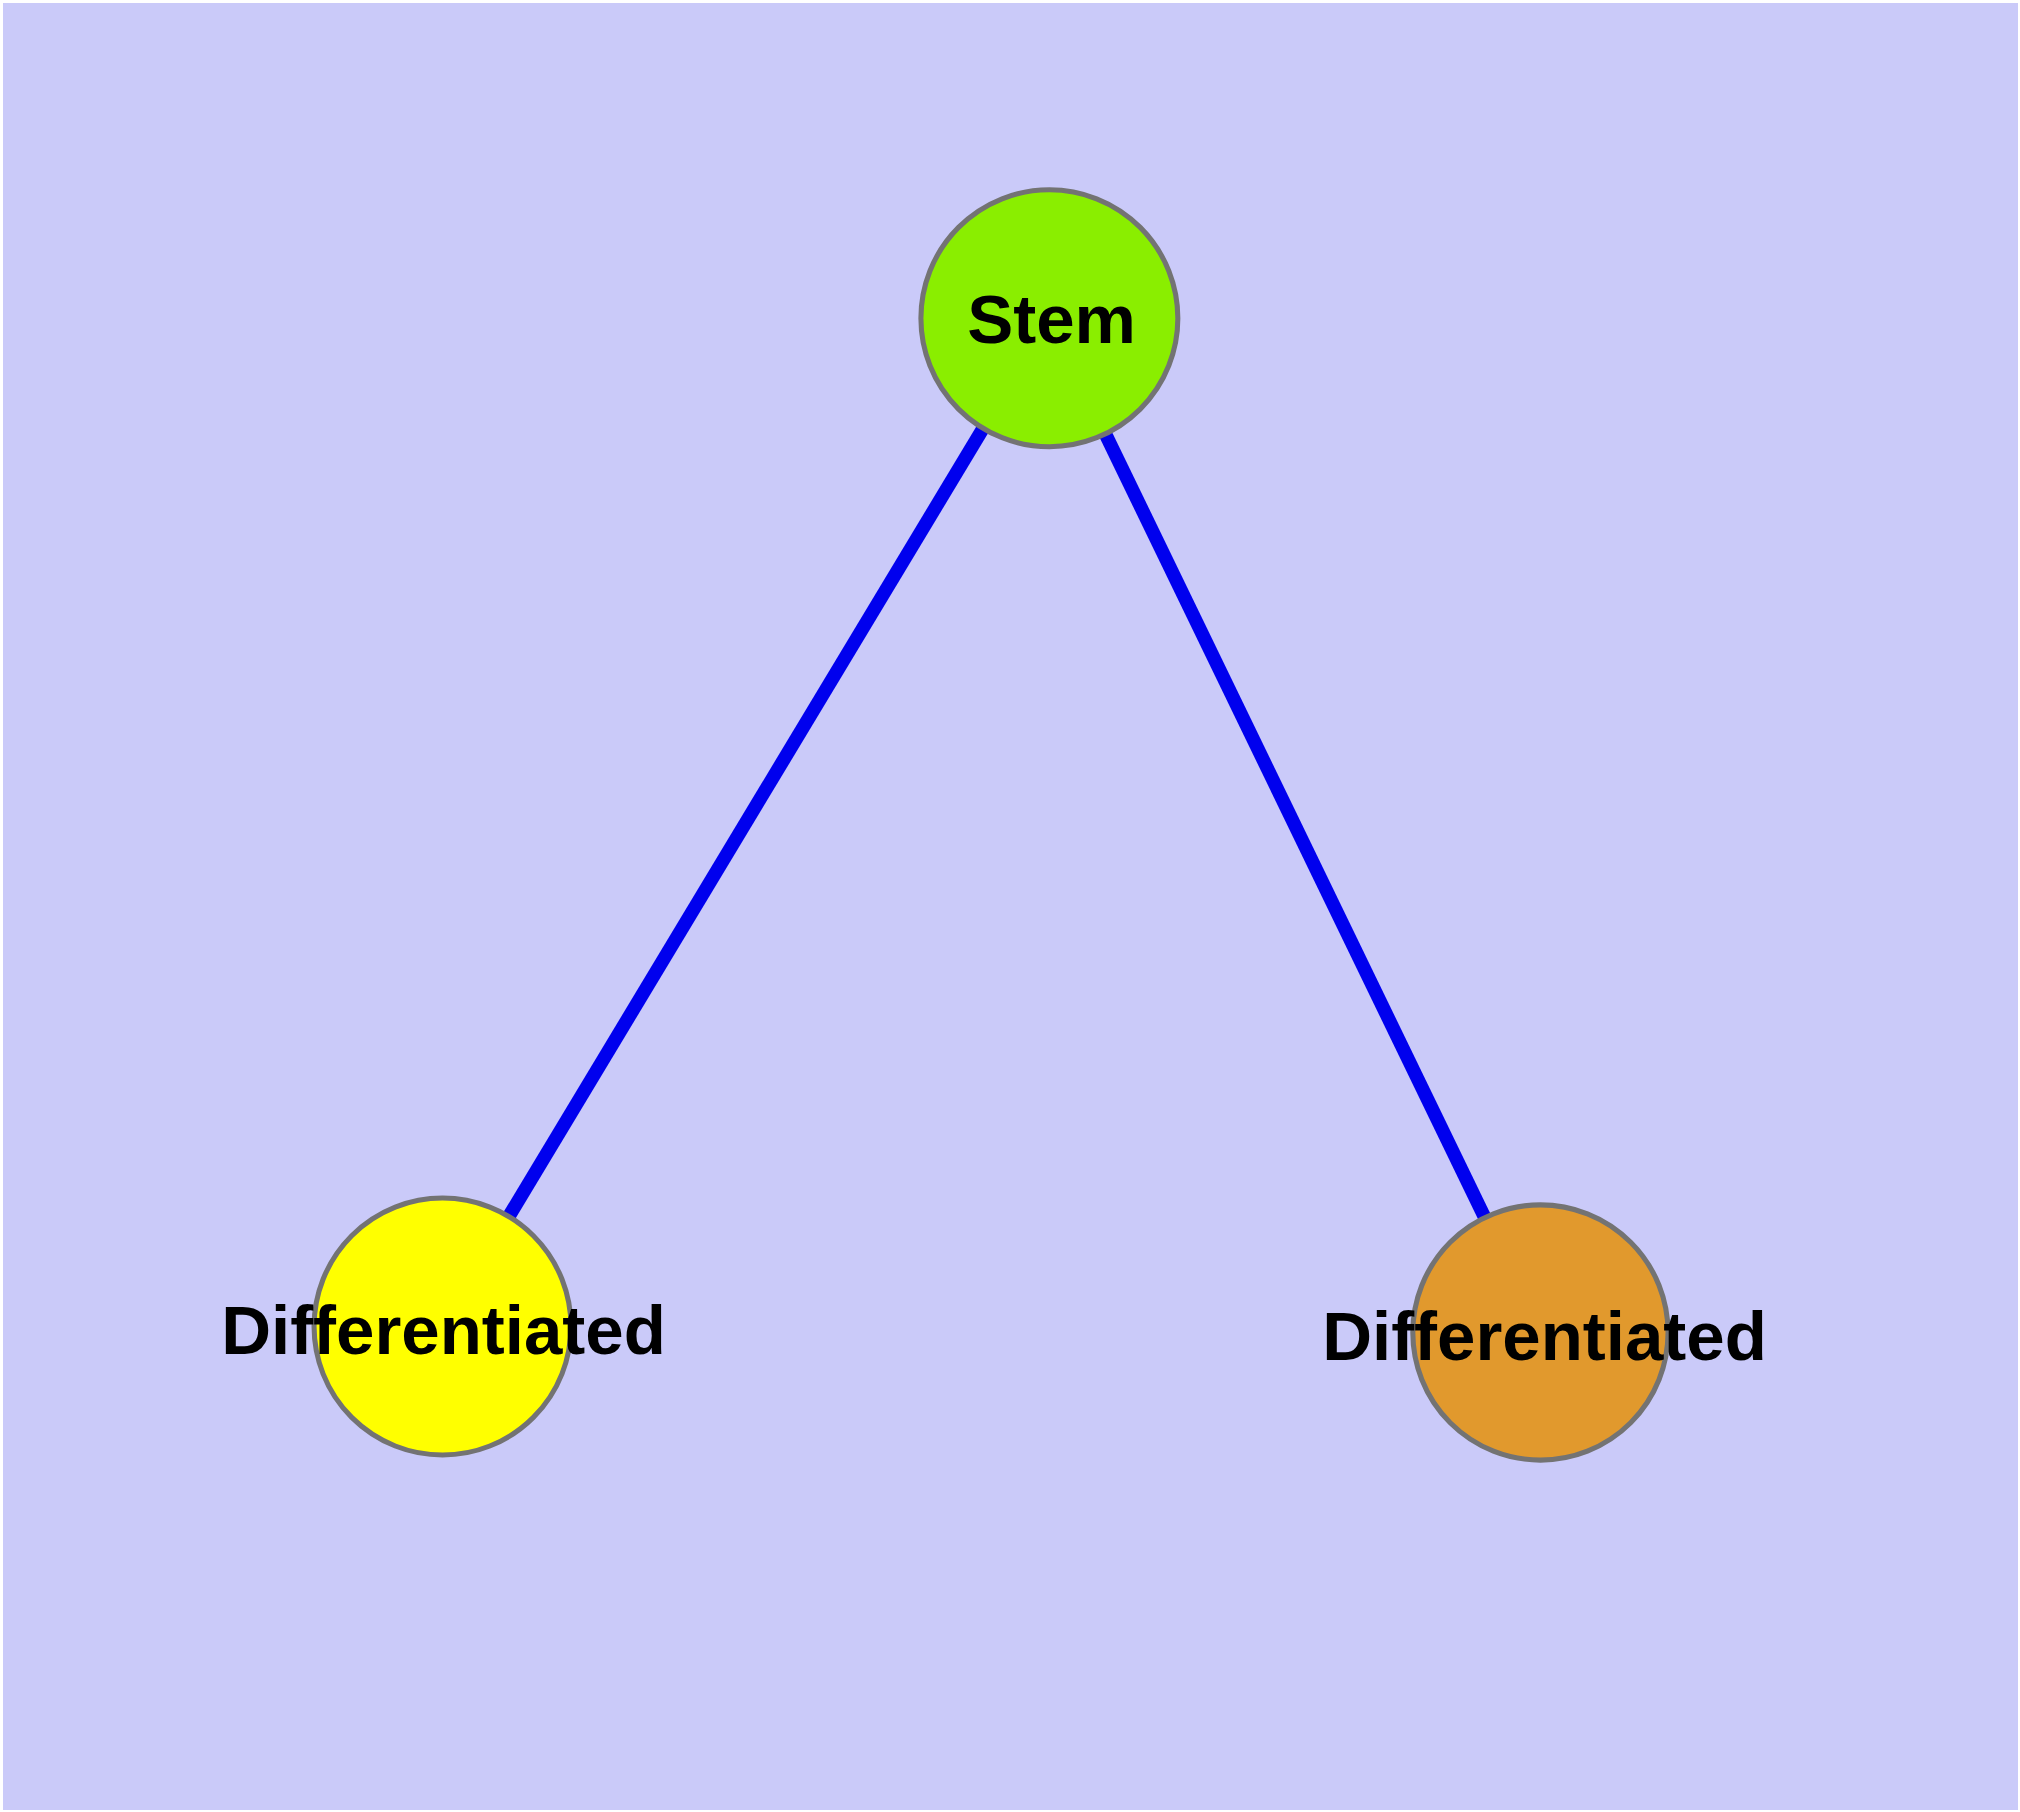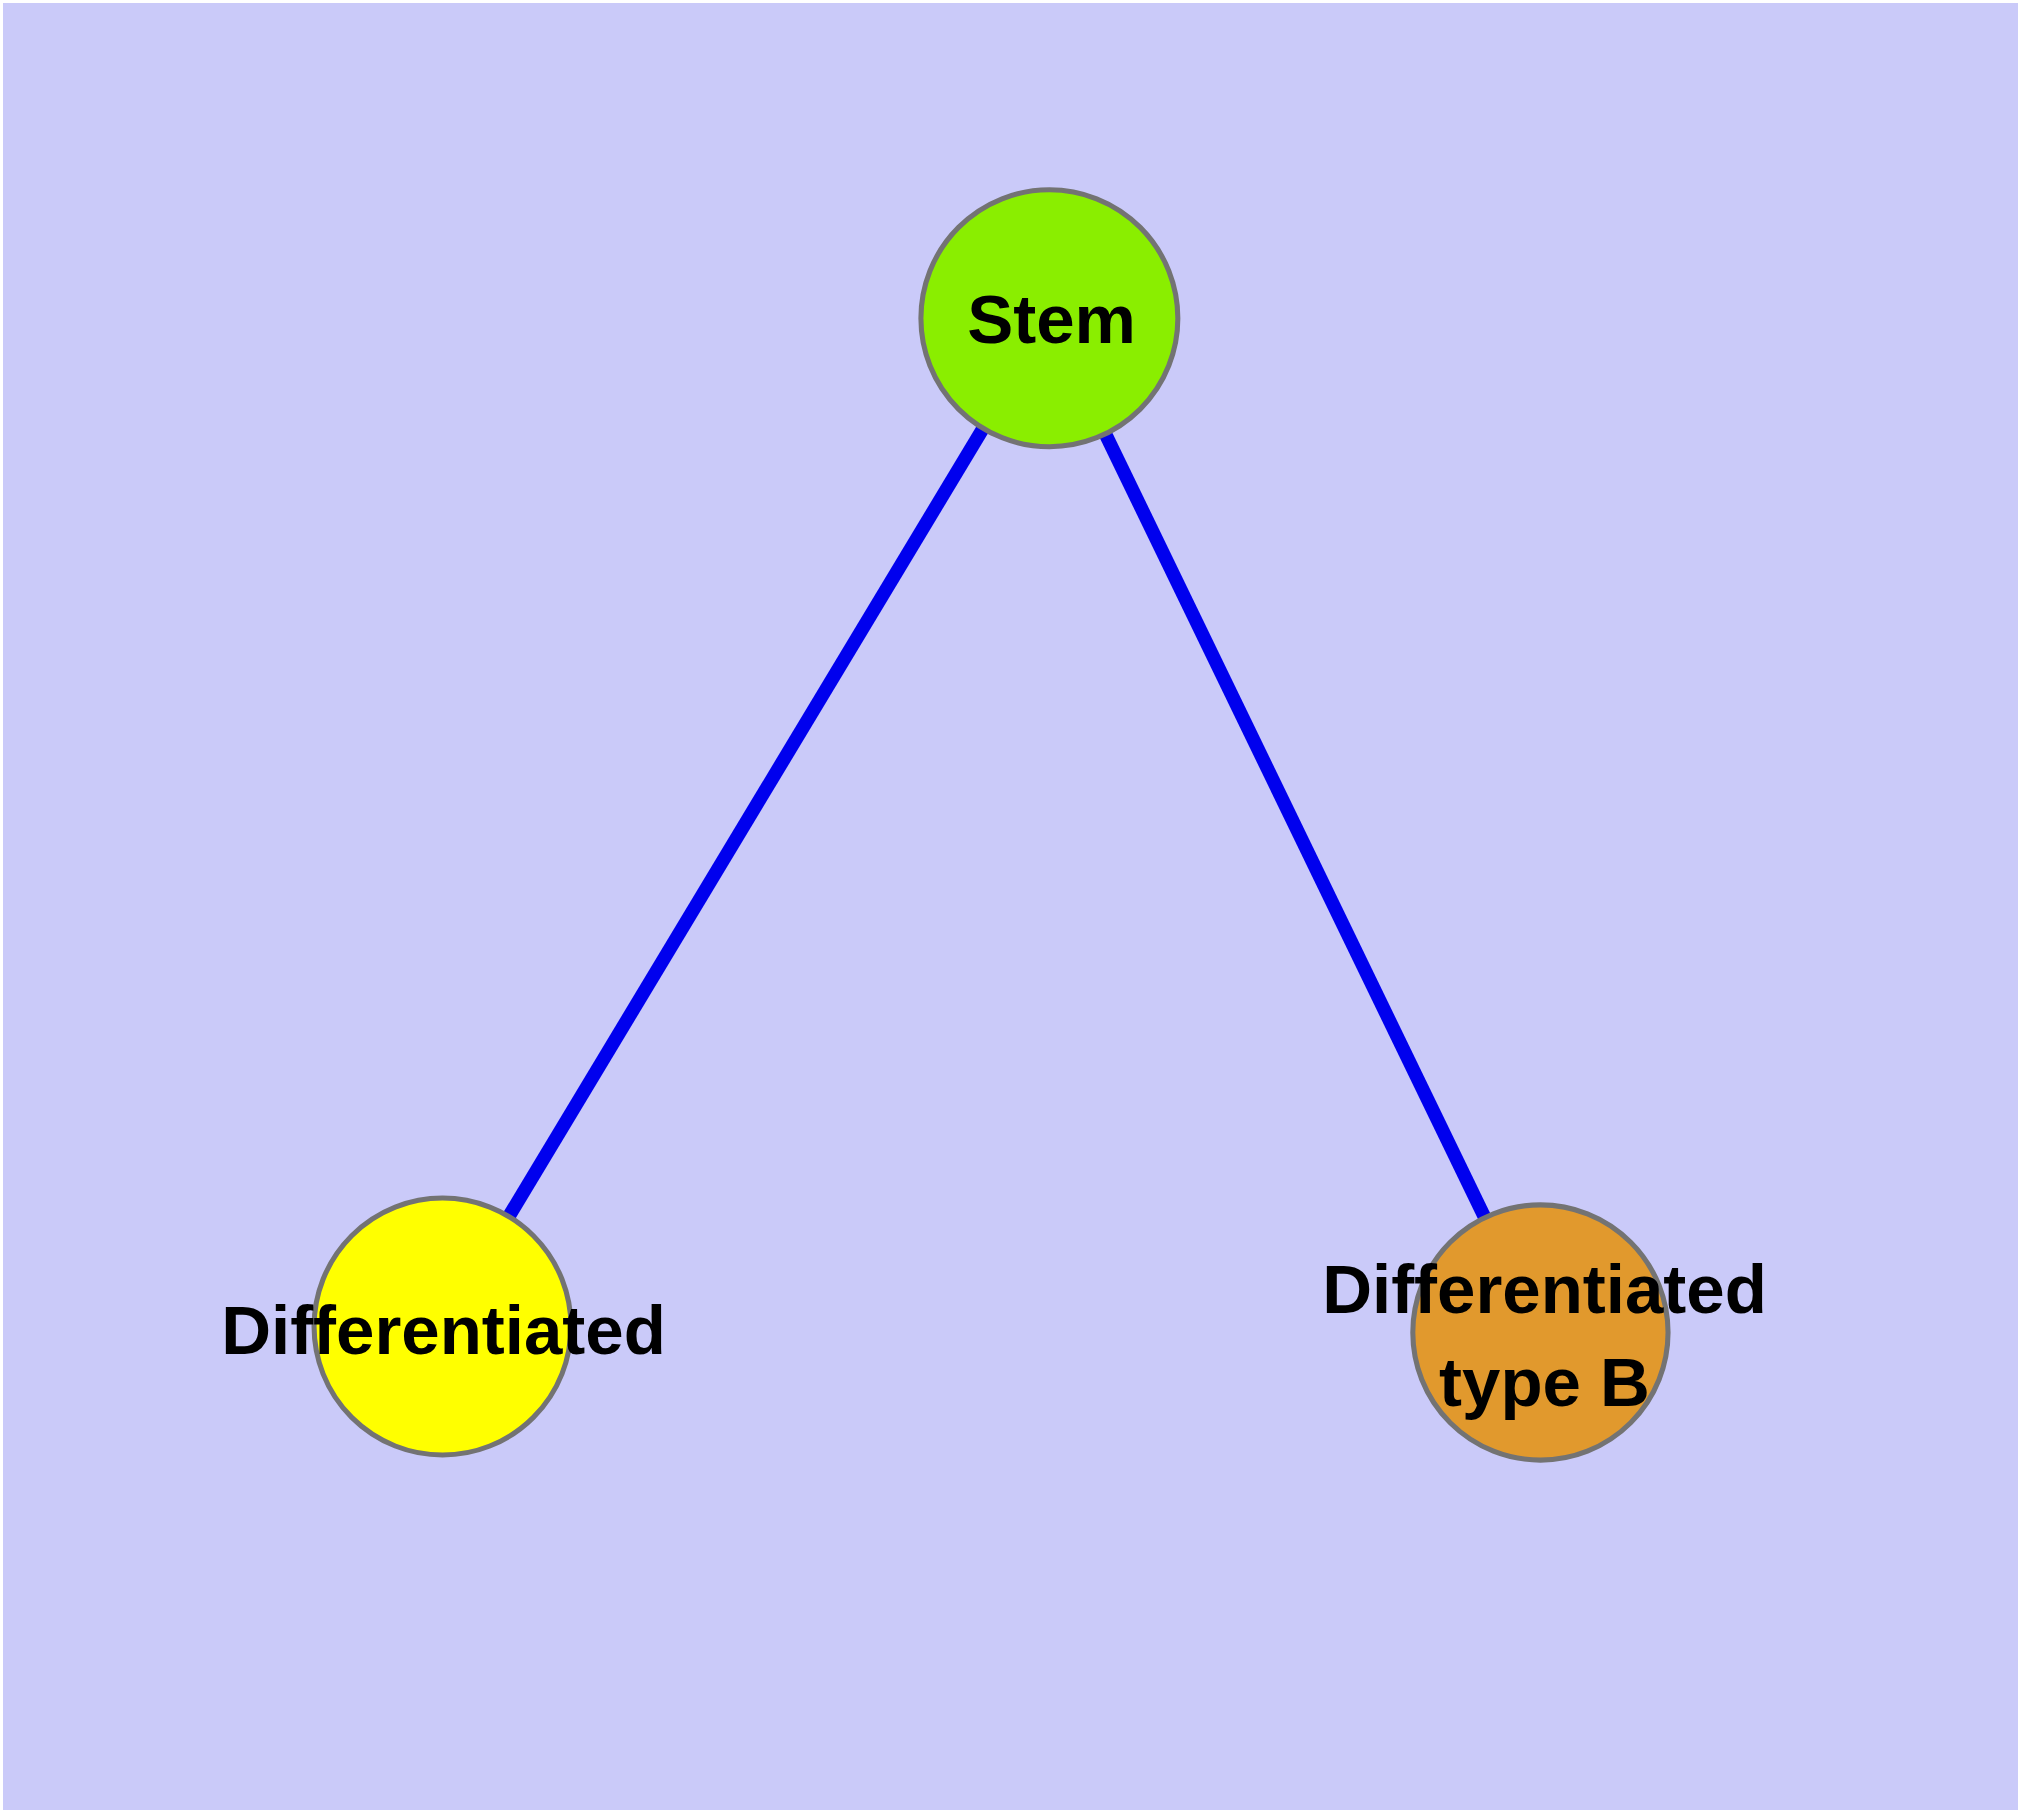--- a/index.html
+++ b/index.html
@@ -79,17 +79,16 @@
   <div class="node-label label-stem">
     <span>Stem</span>
   </div>
 
   <div class="node-label label-type-a">
     <span>Differentiated</span>
   </div>
 
   <div class="node-label label-type-b">
     <span>Differentiated</span>
-    <span>type B</span>
   </div>
 
 </div>
 
 
 </body></html>

